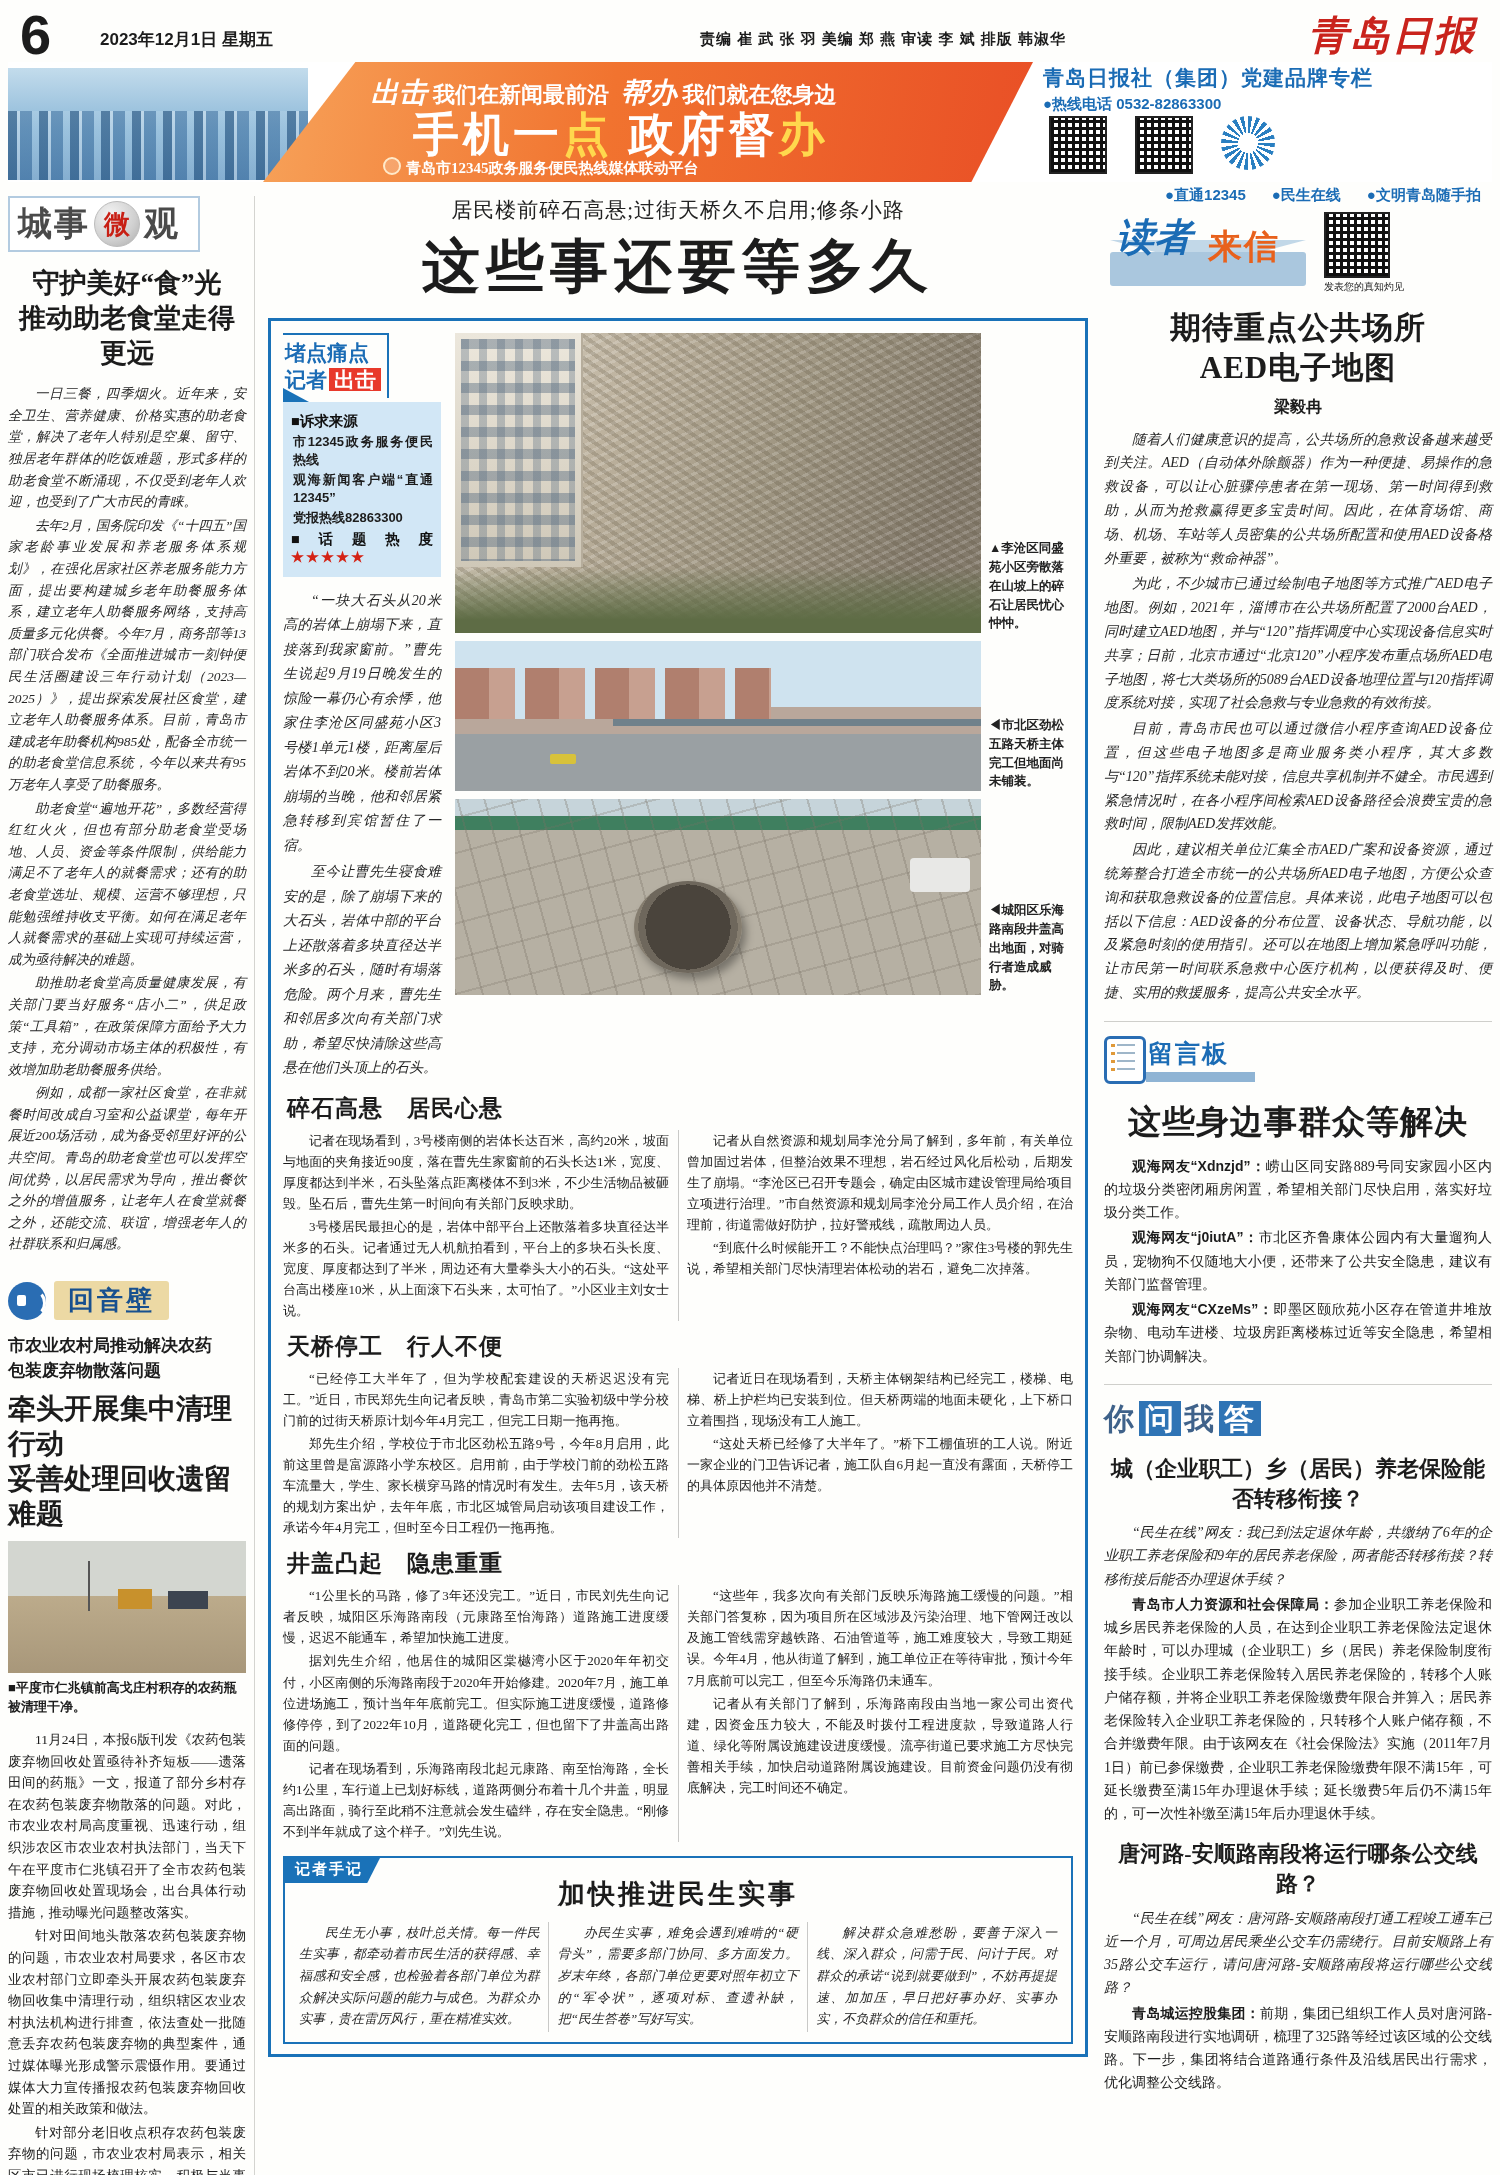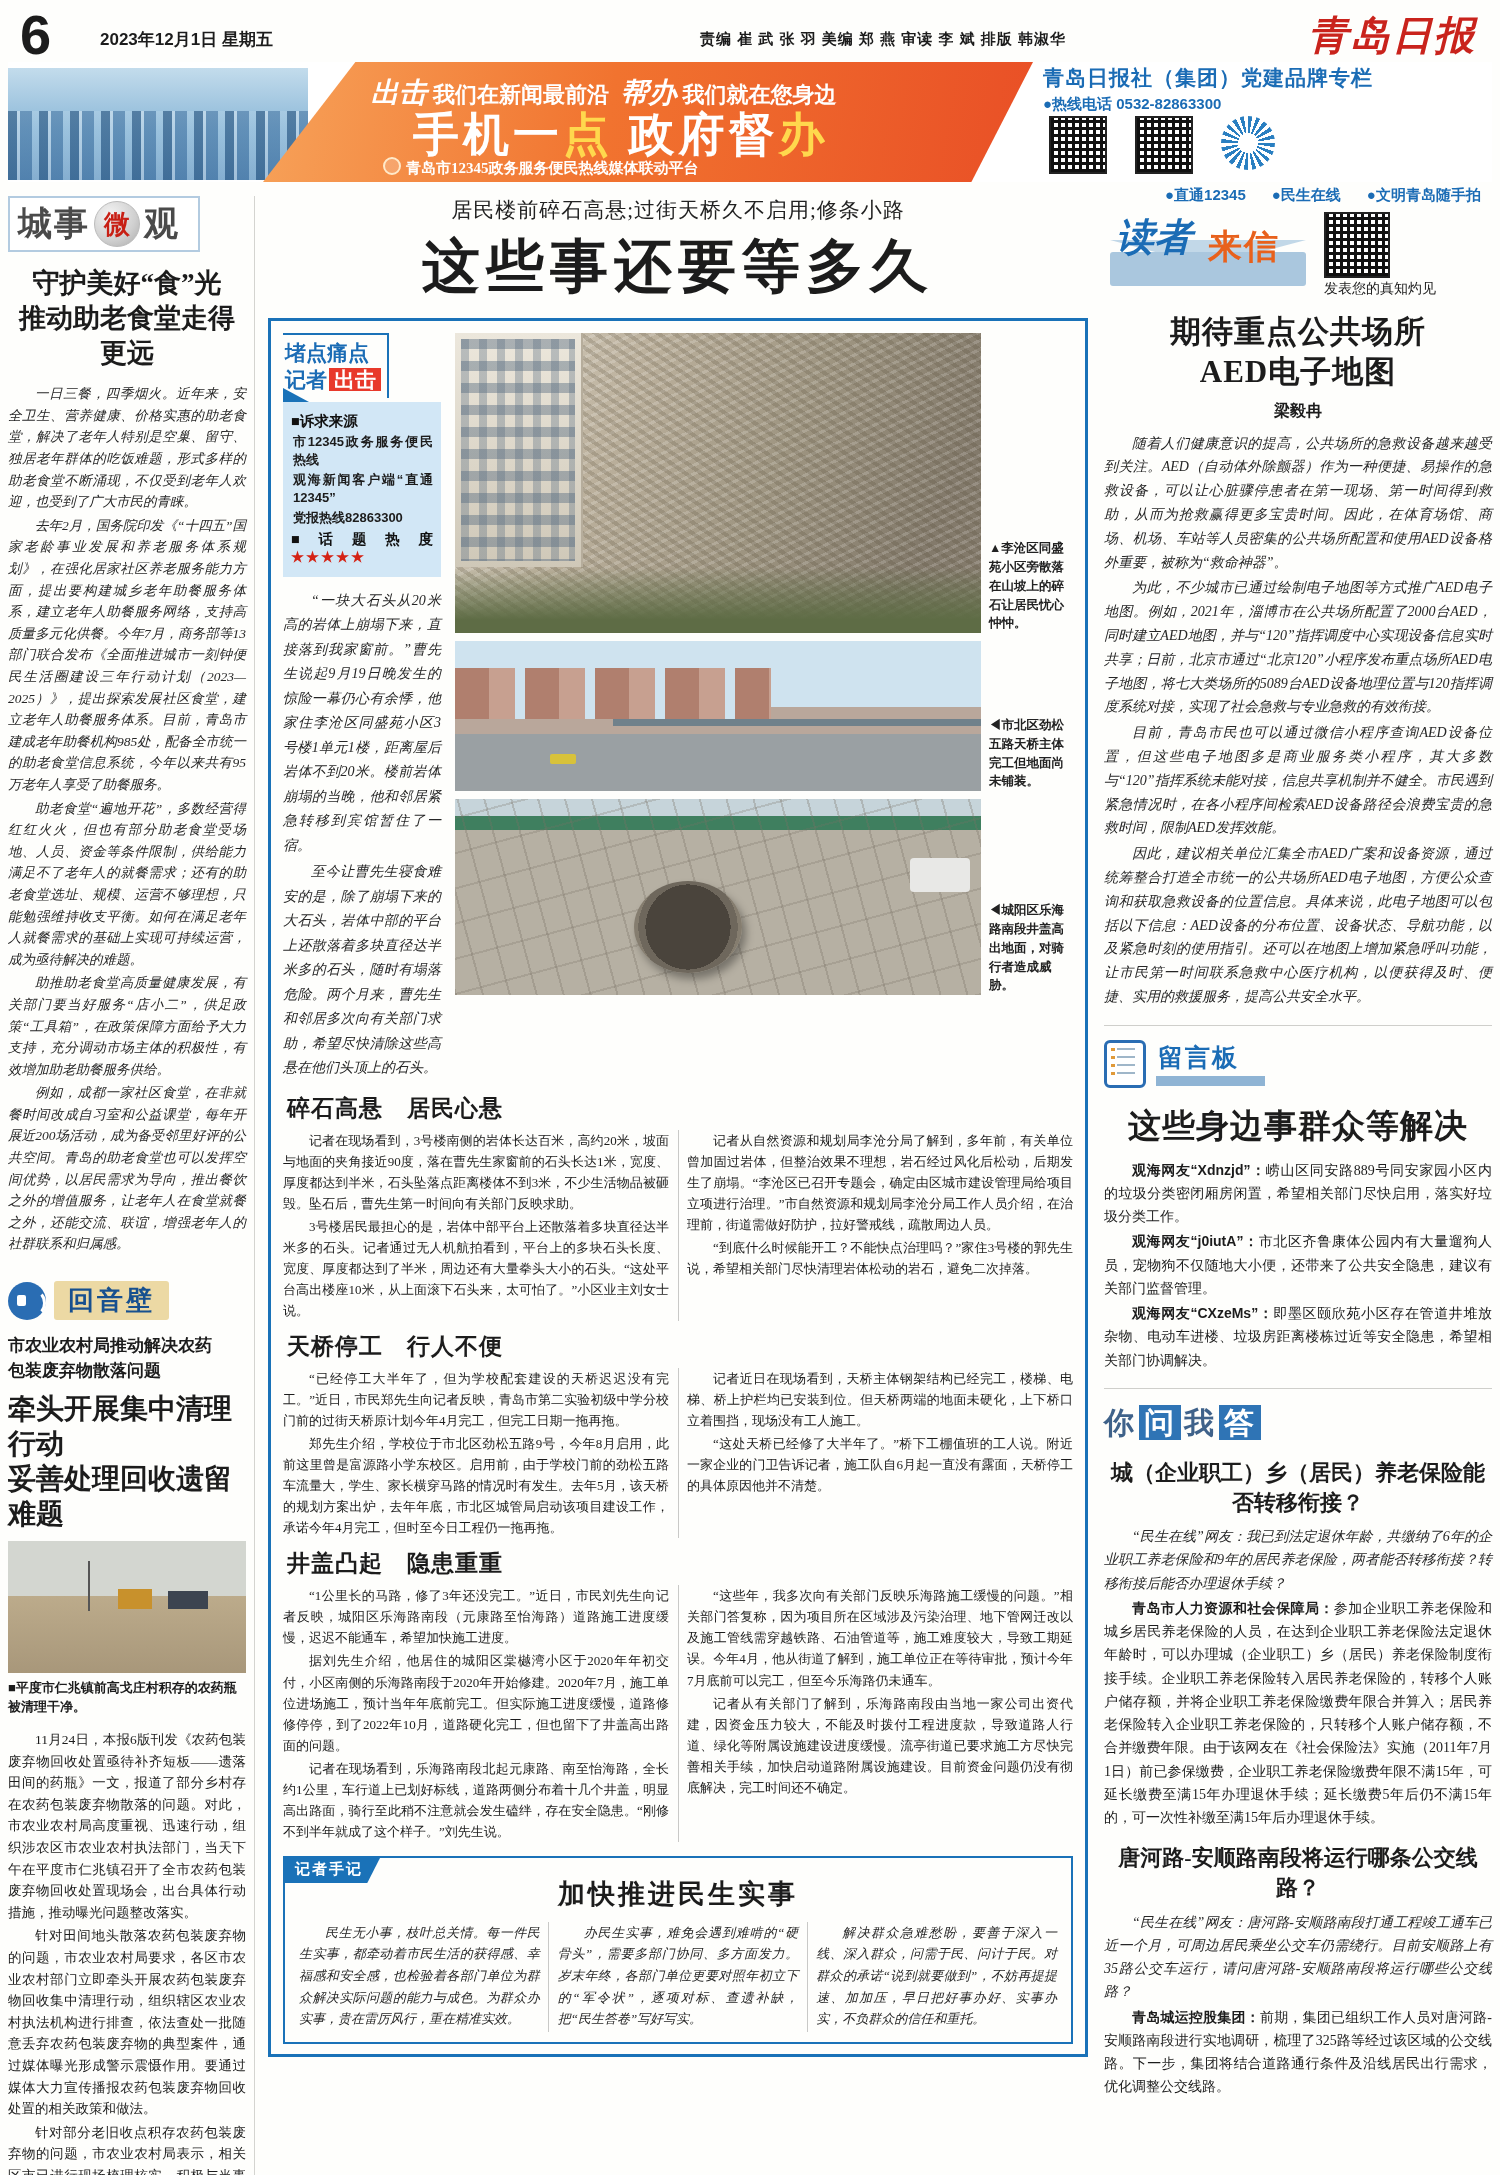--- a/index.html
+++ b/index.html
@@ -110,26 +110,26 @@
   #notetitle{text-align:center;font-size:27px;font-weight:bold;letter-spacing:3px;margin:4px 0 10px 0;}
   #notecols{columns:3;column-gap:18px;column-rule:1px solid #c9c9c7;font-size:13px;line-height:1.66;}
   
   #dzhead{display:flex;gap:10px;align-items:flex-start;}
   #dzlogo{position:relative;width:210px;height:74px;flex:0 0 auto;}
   #dzlogo .env{position:absolute;left:6px;bottom:0;width:196px;height:34px;background:#aac7de;border-radius:3px;}
   #dzlogo .flap{position:absolute;left:6px;bottom:20px;width:0;height:0;border-left:98px solid transparent;border-right:98px solid transparent;border-top:26px solid #c2d8e8;}
   #dzlogo .t1{position:absolute;left:12px;top:0px;font-size:38px;font-weight:bold;font-style:italic;color:#1b6cb5;}
   #dzlogo .t2{position:absolute;left:104px;top:12px;font-size:34px;font-weight:bold;color:#e8611c;letter-spacing:2px;}
   #dzqr .qr{width:62px;height:62px;}
-  #dzqr .cap{font-size:14px;text-align:right;margin-top:2px;font-family:"Liberation Sans",sans-serif;}
+  #dzqr .cap{font-size:10px;text-align:right;margin-top:2px;font-family:"Liberation Sans",sans-serif;}
   .aedtitle{font-size:31px;font-weight:bold;text-align:center;line-height:1.3;margin-top:14px;letter-spacing:1px;}
   .author{text-align:center;font-size:16px;font-weight:bold;margin:8px 0 10px 0;}
   .rbody{font-size:14px;line-height:1.7;}
   .rdiv{border-top:1px solid #cfcfcb;margin:16px 0 14px 0;}
-  #lybhead{display:flex;align-items:center;gap:10px;}
+  #lybhead{display:flex;align-items:center;}
   #lybicon{width:36px;height:42px;background:#fff;border:3px solid #2a6db3;border-radius:6px;
      background-image:repeating-linear-gradient(180deg,#9fb6c9 0 2px,transparent 2px 8px),repeating-linear-gradient(180deg,#e09a3a 0 3px,transparent 3px 8px);
      background-size:18px 30px,4px 30px;background-position:10px 5px,4px 5px;background-repeat:no-repeat;}
   #lybtext{font-size:25px;font-weight:bold;color:#1b6cb5;font-family:"Liberation Sans",sans-serif;letter-spacing:2px;
      border-bottom:10px solid #8fb4d4;padding:0 26px 2px 2px;transform:skewX(0);}
   .lybtitle{font-size:33px;font-weight:bold;text-align:center;margin:16px 0 10px 0;letter-spacing:1px;}
   .lybitem{font-size:14px;line-height:1.66;}
   .lybitem b{font-family:"Liberation Sans",sans-serif;}
   #qalogo{font-size:30px;font-weight:bold;color:#3f628a;letter-spacing:2px;margin-top:4px;}
   #qalogo .box{background:#2f74b5;color:#fff;padding:1px 5px;margin:0 3px;}

